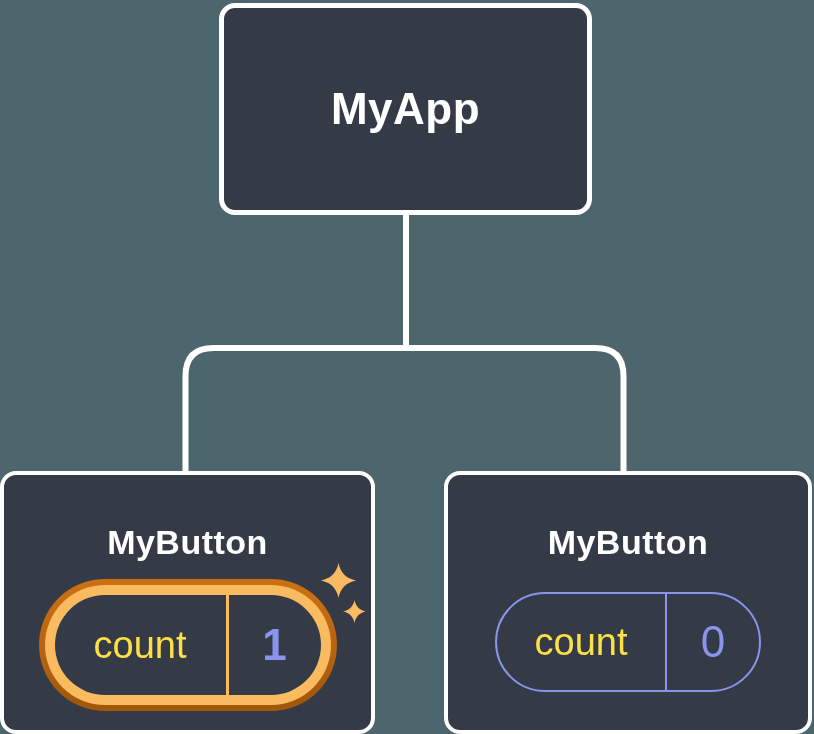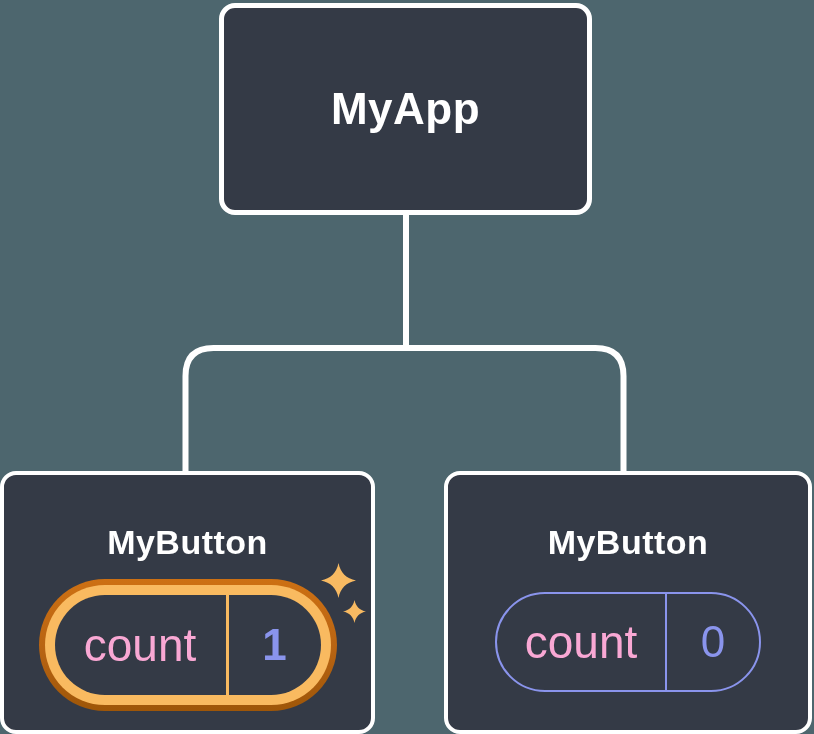--- a/index.html
+++ b/index.html
@@ -59,22 +59,22 @@
     width: 266px; height: 100px;
     border-radius: 999px;
     background: #343a46;
     display: flex;
     align-items: stretch;
     overflow: hidden;
   }
   .pill-key {
     flex: 1;
     display: flex; align-items: center; justify-content: center;
-    color: #f9a8d4;
-    font-size: 46px;
+    color: #fde047;
+    font-size: 38px;
   }
   .pill-value {
     width: 92px;
     display: flex; align-items: center; justify-content: center;
     color: #8a94ec;
     font-size: 44px;
   }
   
   .pill-plain {
     position: absolute;

